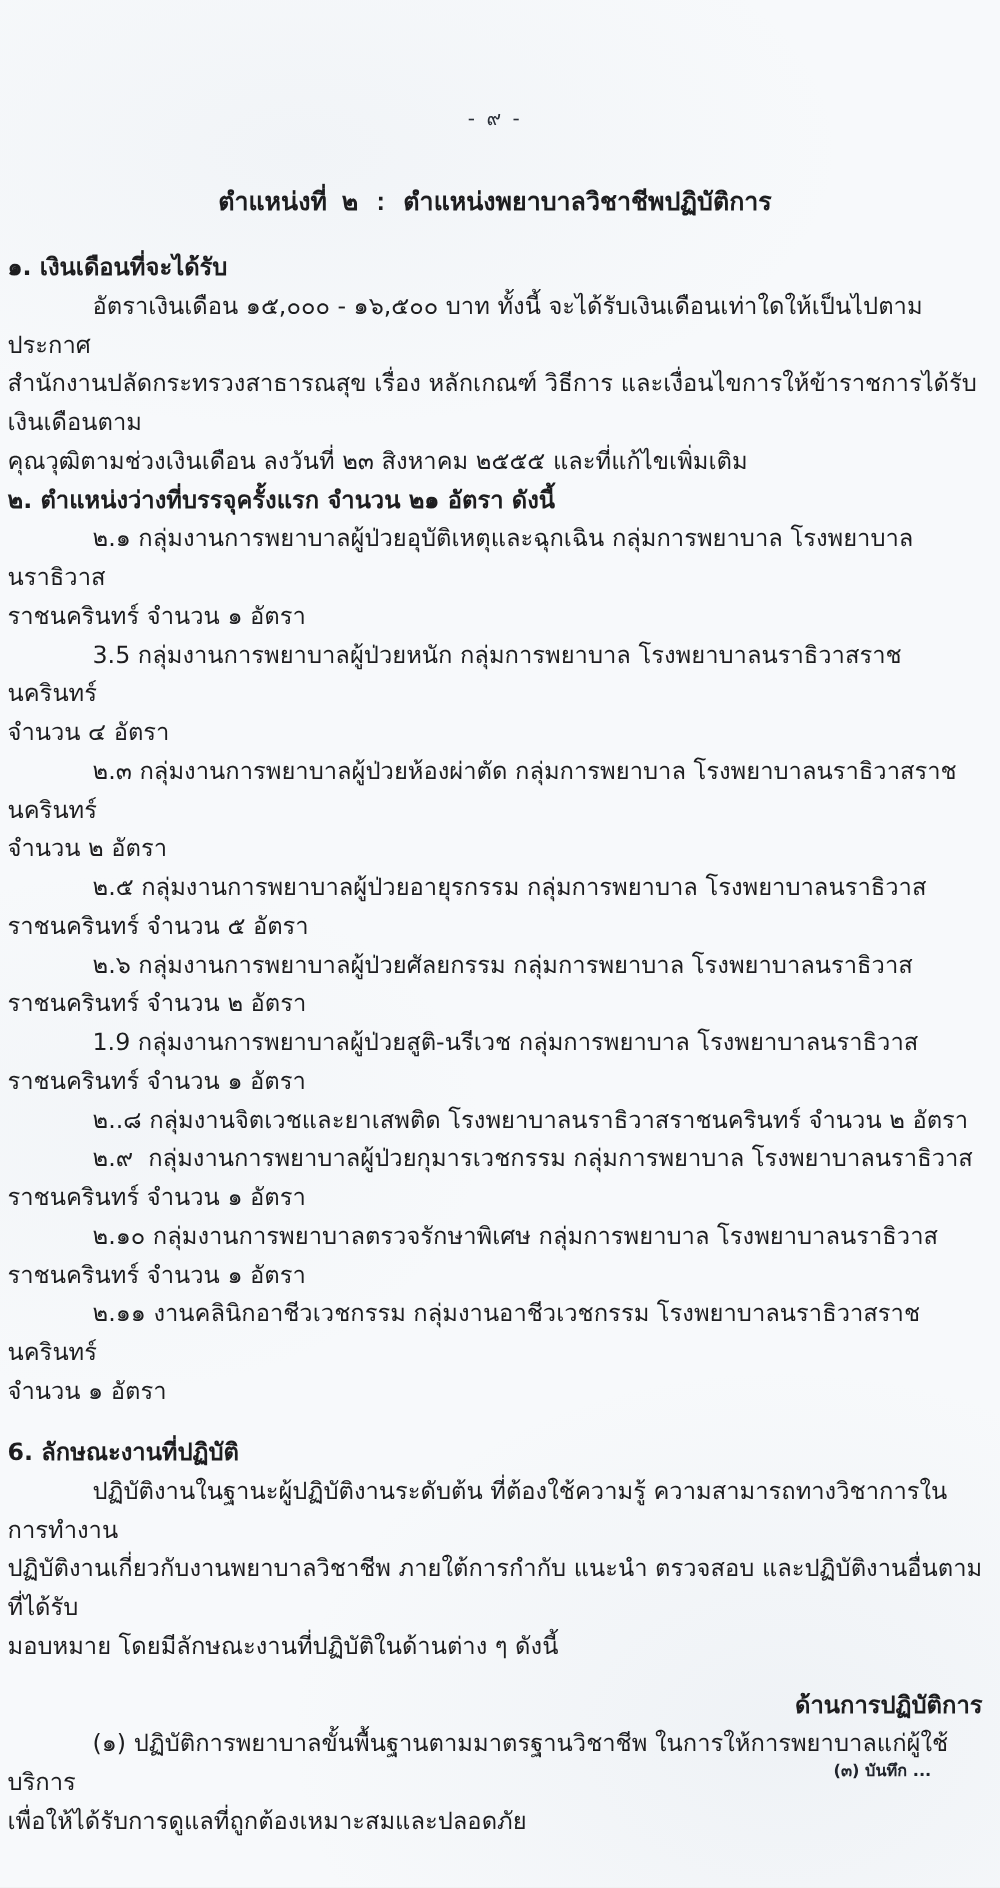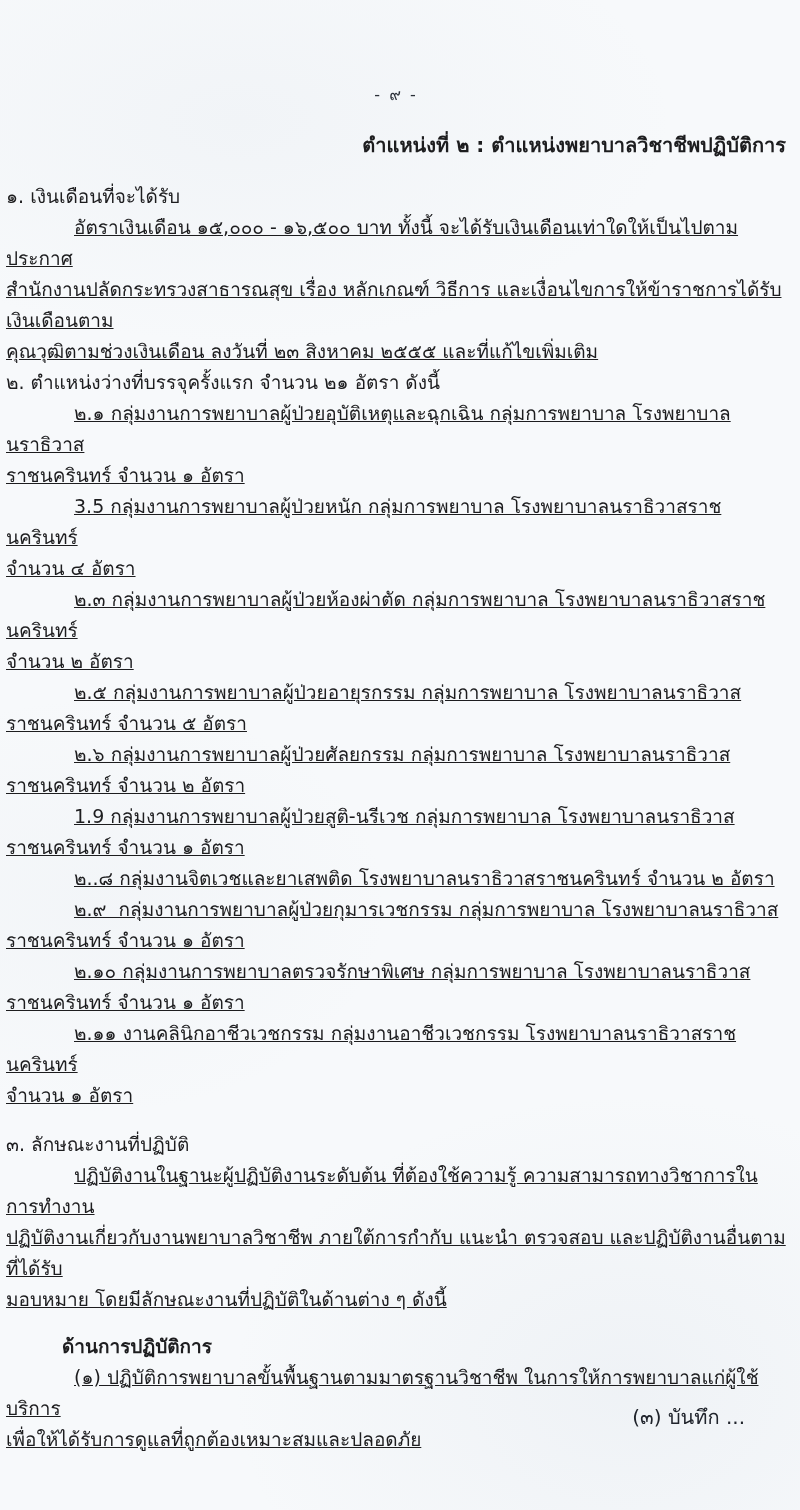--- a/index.html
+++ b/index.html
@@ -26,52 +26,54 @@
 
   .page-number {
     text-align: center;
     font-size: 16px;
     line-height: 20px;
     letter-spacing: 2px;
     color: #2a2f38;
   }
 
   .doc-title {
-    margin-top: 25px;
-    text-align: right;
+    margin-top: 43px;
+    text-align: center;
     font-weight: bold;
     font-size: 20px;
+    font-family: Liberation Mono, monospace;
   }
 
   .sec-head {
-    font-weight: normal;
+    font-weight: bold;
   }
   .sec-head.s1 { margin-top: 20px; }
   .sec-head.s2 { }
   .sec-head.s3 { margin-top: 18px; }
 
   .para {
     margin: 0;
     white-space: pre-wrap;
     text-indent: 68px;
-    text-decoration: underline;
   }
 
   .sub-head {
     margin-top: 16px;
-    margin-left: 56px;
+    margin-left: 91px;
     font-weight: bold;
+    text-align: right;
   }
 
   .footer-note {
     position: absolute;
     top: 1402px;
     right: 55px;
-    font-size: 20px;
+    font-size: 13px;
     color: #20242c;
+    font-weight: bold;
   }
 </style>
 </head>
 <body>
 
 <div class="page">
 
   <div class="page-number">- ๙ -</div>
 
   <div class="doc-title">ตำแหน่งที่ ๒ : ตำแหน่งพยาบาลวิชาชีพปฏิบัติการ</div>
@@ -95,21 +97,21 @@
   <p class="para">1.9 กลุ่มงานการพยาบาลผู้ป่วยสูติ-นรีเวช กลุ่มการพยาบาล โรงพยาบาลนราธิวาส
 ราชนครินทร์ จำนวน ๑ อัตรา</p>
   <p class="para">๒..๘ กลุ่มงานจิตเวชและยาเสพติด โรงพยาบาลนราธิวาสราชนครินทร์ จำนวน ๒ อัตรา</p>
   <p class="para">๒.๙  กลุ่มงานการพยาบาลผู้ป่วยกุมารเวชกรรม กลุ่มการพยาบาล โรงพยาบาลนราธิวาส
 ราชนครินทร์ จำนวน ๑ อัตรา</p>
   <p class="para">๒.๑๐ กลุ่มงานการพยาบาลตรวจรักษาพิเศษ กลุ่มการพยาบาล โรงพยาบาลนราธิวาส
 ราชนครินทร์ จำนวน ๑ อัตรา</p>
   <p class="para">๒.๑๑ งานคลินิกอาชีวเวชกรรม กลุ่มงานอาชีวเวชกรรม โรงพยาบาลนราธิวาสราชนครินทร์
 จำนวน ๑ อัตรา</p>
 
-  <div class="sec-head s3">๓. ลักษณะงานที่ปฏิบัติ</div>
+  <div class="sec-head s3">6. ลักษณะงานที่ปฏิบัติ</div>
   <p class="para">ปฏิบัติงานในฐานะผู้ปฏิบัติงานระดับต้น ที่ต้องใช้ความรู้ ความสามารถทางวิชาการในการทำงาน
 ปฏิบัติงานเกี่ยวกับงานพยาบาลวิชาชีพ ภายใต้การกำกับ แนะนำ ตรวจสอบ และปฏิบัติงานอื่นตามที่ได้รับ
 มอบหมาย โดยมีลักษณะงานที่ปฏิบัติในด้านต่าง ๆ ดังนี้</p>
 
   <div class="sub-head">ด้านการปฏิบัติการ</div>
   <p class="para">(๑) ปฏิบัติการพยาบาลขั้นพื้นฐานตามมาตรฐานวิชาชีพ ในการให้การพยาบาลแก่ผู้ใช้บริการ
 เพื่อให้ได้รับการดูแลที่ถูกต้องเหมาะสมและปลอดภัย</p>
 
   <div class="footer-note">(๓) บันทึก ...</div>
 

